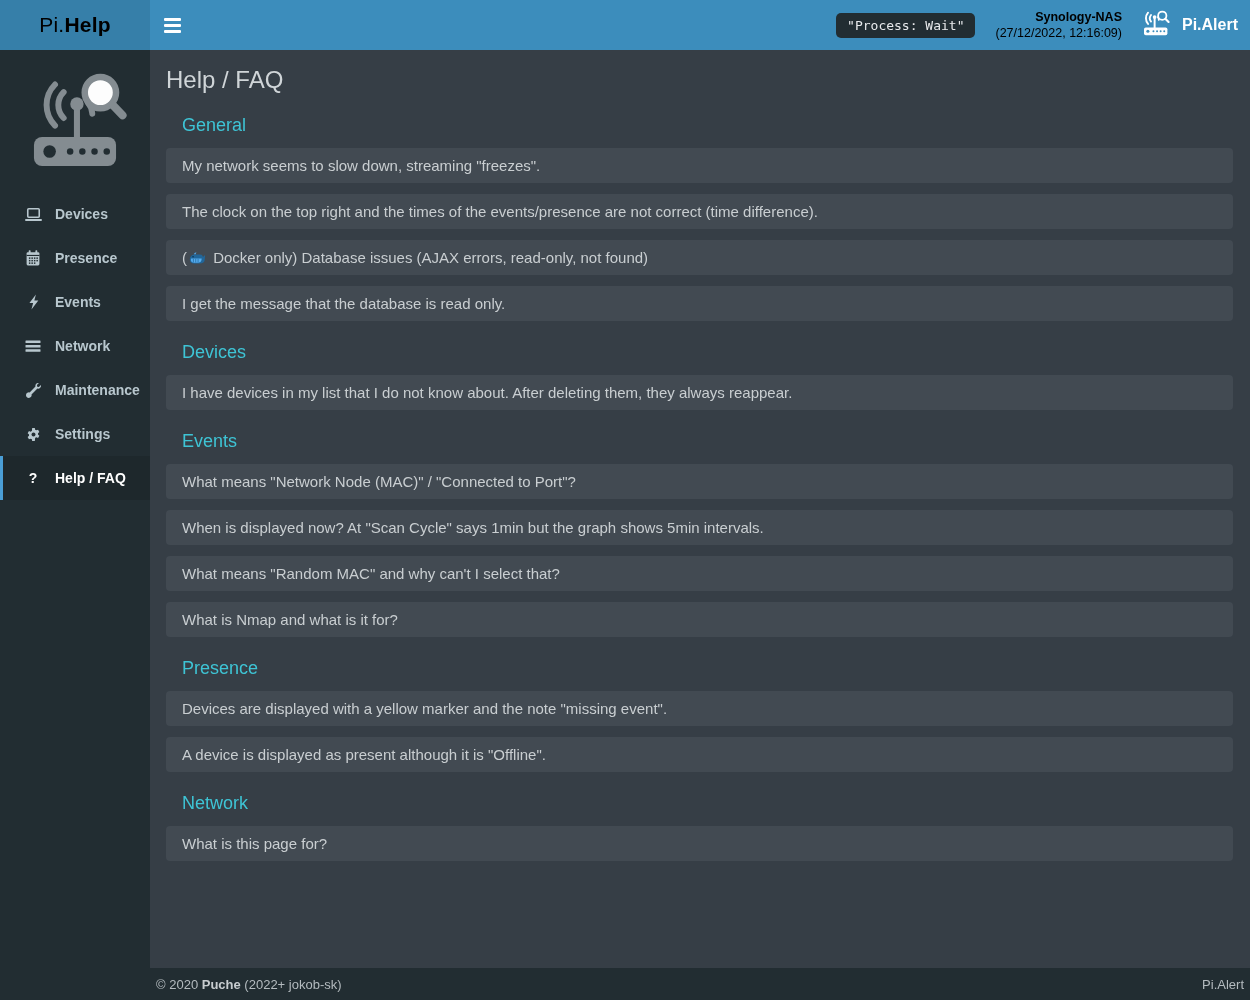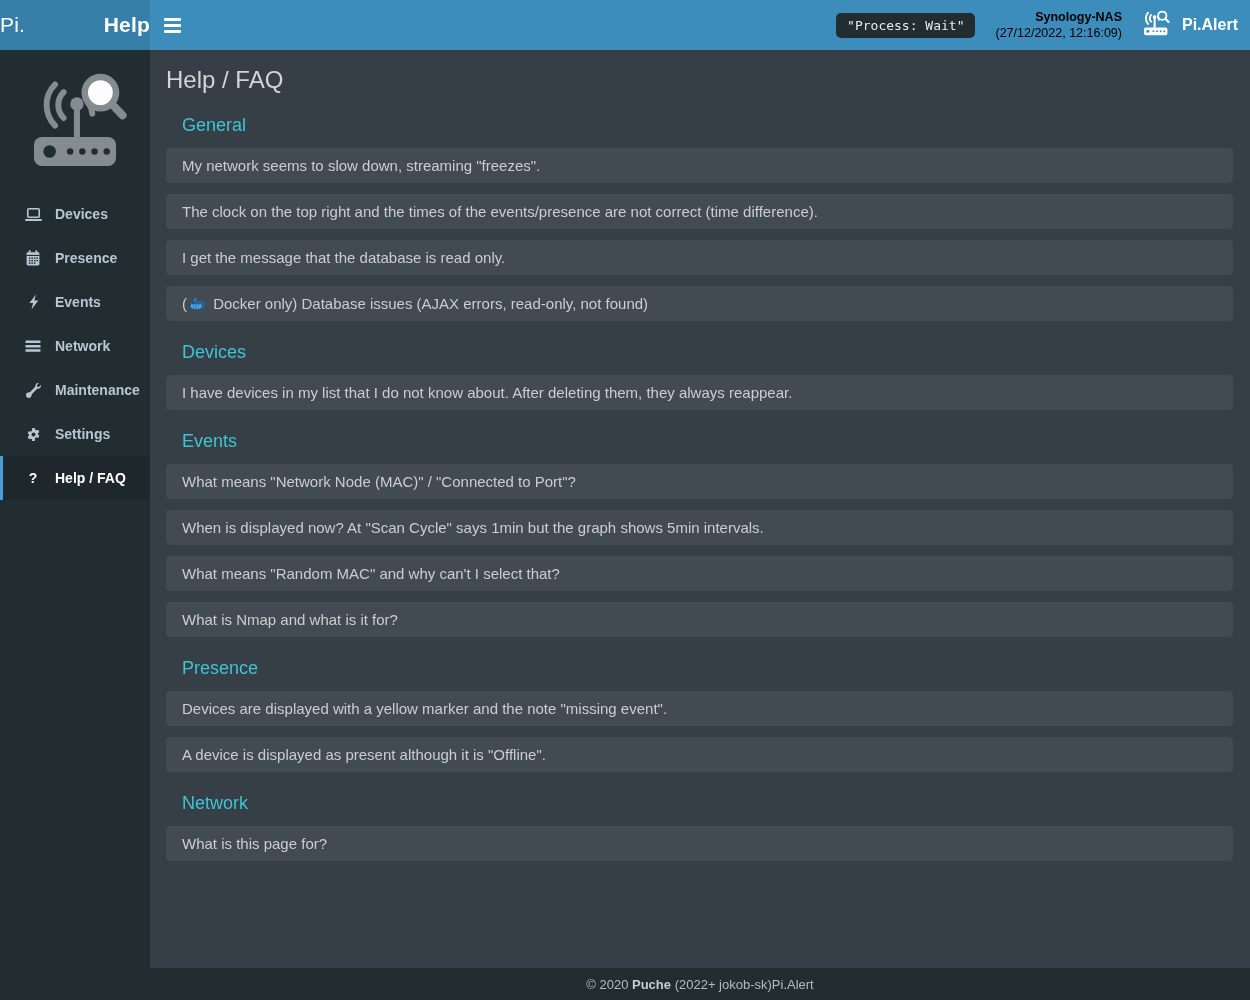--- a/index.html
+++ b/index.html
@@ -17,21 +17,21 @@
   }
   *{box-sizing:border-box;margin:0;padding:0;}
   html,body{width:1250px;height:1000px;}
   body{
     position:relative;overflow:hidden;background:var(--content);
     font-family:"Liberation Sans","DejaVu Sans",sans-serif;
     -webkit-font-smoothing:antialiased;
   }
   
   .navbar{position:absolute;top:0;left:0;right:0;height:50px;background:var(--navbar);display:flex;}
-  .logo{width:150px;height:50px;background:var(--logo-bg);color:#ffffff;display:flex;align-items:center;justify-content:space-between;font-size:21px;letter-spacing:.2px;cursor:pointer;}
+  .logo{width:150px;height:50px;background:var(--logo-bg);color:#000000;display:flex;align-items:center;justify-content:center;font-size:21px;letter-spacing:.2px;cursor:pointer;}
   .logo .lite{font-weight:300;}
   .logo .bold{font-weight:700;}
   .nav-main{flex:1;display:flex;align-items:center;}
   .hamburger{width:45px;height:50px;display:flex;flex-direction:column;align-items:center;justify-content:center;gap:3px;cursor:pointer;}
   .hamburger i{display:block;width:17px;height:3px;background:#fff;border-radius:1px;}
   .nav-right{margin-left:auto;display:flex;align-items:center;gap:20px;padding-right:12px;}
   .process-badge{background:var(--sidebar);color:#e8eaec;font-family:"DejaVu Sans Mono","Liberation Mono",monospace;font-size:13px;padding:5px 11px;border-radius:5px;white-space:nowrap;}
   .clock{color:#000000;font-size:12.5px;line-height:16px;text-align:right;}
   .clock .host{font-weight:700;}
   .nav-brand{display:flex;align-items:center;gap:9px;color:#fff;font-size:16px;font-weight:600;cursor:pointer;}
@@ -43,21 +43,21 @@
   .menu-item .ico{width:18px;display:flex;justify-content:center;align-items:center;}
   .menu-item.active{background:var(--active-bg);border-left-color:#4a9ed6;color:#fff;}
   .qmark{font-weight:700;font-size:14px;line-height:1;}
   
   .content{position:absolute;top:50px;left:150px;right:0;bottom:32px;background:var(--content);padding:12px 17px 0 16px;overflow:hidden;}
   .page-title{font-size:24px;font-weight:400;color:var(--title);margin:4px 0 0 0;}
   .section-heading{font-size:18px;font-weight:400;color:var(--accent);margin:21px 0 12px 16px;}
   .faq-item{background:var(--box);color:var(--box-text);font-size:15px;line-height:19px;padding:8px 16px;margin-bottom:11px;border-radius:4px;cursor:pointer;}
   .faq-item svg{vertical-align:-3px;margin:0 3px 0 1px;}
   
-  .footer{position:absolute;bottom:0;left:0;right:0;height:32px;background:var(--sidebar);display:flex;align-items:center;justify-content:center;padding:0 6px 0 156px;color:var(--footer-text);font-size:13px;}
+  .footer{position:absolute;bottom:0;left:0;right:0;height:32px;background:var(--sidebar);display:flex;align-items:center;justify-content:space-between;padding:0 6px 0 156px;color:var(--footer-text);font-size:13px;}
   .footer .author{font-weight:700;color:#c8cdd0;}
 </style>
 </head>
 <body>
 
 <header class="navbar">
   <div class="logo">
     <span class="lite">Pi.</span>
       <span class="bold">Help</span>
   </div>
@@ -194,32 +194,32 @@
     </li>
   </ul>
 </aside>
 
 <main class="content">
   <h1 class="page-title">Help / FAQ</h1>
   <div id="faq-sections">
       <h2 class="section-heading">General</h2>
       <div class="faq-item">My network seems to slow down, streaming "freezes".</div>
       <div class="faq-item">The clock on the top right and the times of the events/presence are not correct (time difference).</div>
-      <div class="faq-item">I get the message that the database is read only.</div>
       <div class="faq-item">(<svg id="whale-tpl" width="18" height="15" viewBox="0 0 20 16">
     <path d="M2 9.2 Q2 3.6 8.5 3.6 L13 3.6 Q16.4 3.6 16.6 6.4 L19 4.2 L18.6 9.2 Q18.6 13.6 12.5 13.6 L7 13.6 Q2 13.6 2 9.2 Z" fill="#226699"></path>
     <path d="M3.2 9.4 Q3.2 12.6 7.2 12.6 L11.5 12.6 Q14.5 12.6 15 10 L15.2 8 L3.4 8 Z" fill="#55acee"></path>
     <g stroke="#226699" stroke-width="0.8">
             <line x1="6" y1="8.4" x2="6" y2="12.2"></line>
             <line x1="8.6" y1="8.4" x2="8.6" y2="12.4"></line>
             <line x1="11.2" y1="8.4" x2="11.2" y2="12.4"></line>
           </g>
     <circle cx="5.6" cy="6" r="0.9" fill="#0a3552"></circle>
     <path d="M6.5 3.2 Q7.5 0.6 9.5 1.4 Q8.5 2 8.6 3.4 Z" fill="#55acee"></path>
   </svg> Docker only) Database issues (AJAX errors, read-only, not found)</div>
+      <div class="faq-item">I get the message that the database is read only.</div>
       <h2 class="section-heading">Devices</h2>
       <div class="faq-item">I have devices in my list that I do not know about. After deleting them, they always reappear.</div>
       <h2 class="section-heading">Events</h2>
       <div class="faq-item">What means "Network Node (MAC)" / "Connected to Port"?</div>
       <div class="faq-item">When is displayed now? At "Scan Cycle" says 1min but the graph shows 5min intervals.</div>
       <div class="faq-item">What means "Random MAC" and why can't I select that?</div>
       <div class="faq-item">What is Nmap and what is it for?</div>
       <h2 class="section-heading">Presence</h2>
       <div class="faq-item">Devices are displayed with a yellow marker and the note "missing event".</div>
       <div class="faq-item">A device is displayed as present although it is "Offline".</div>

